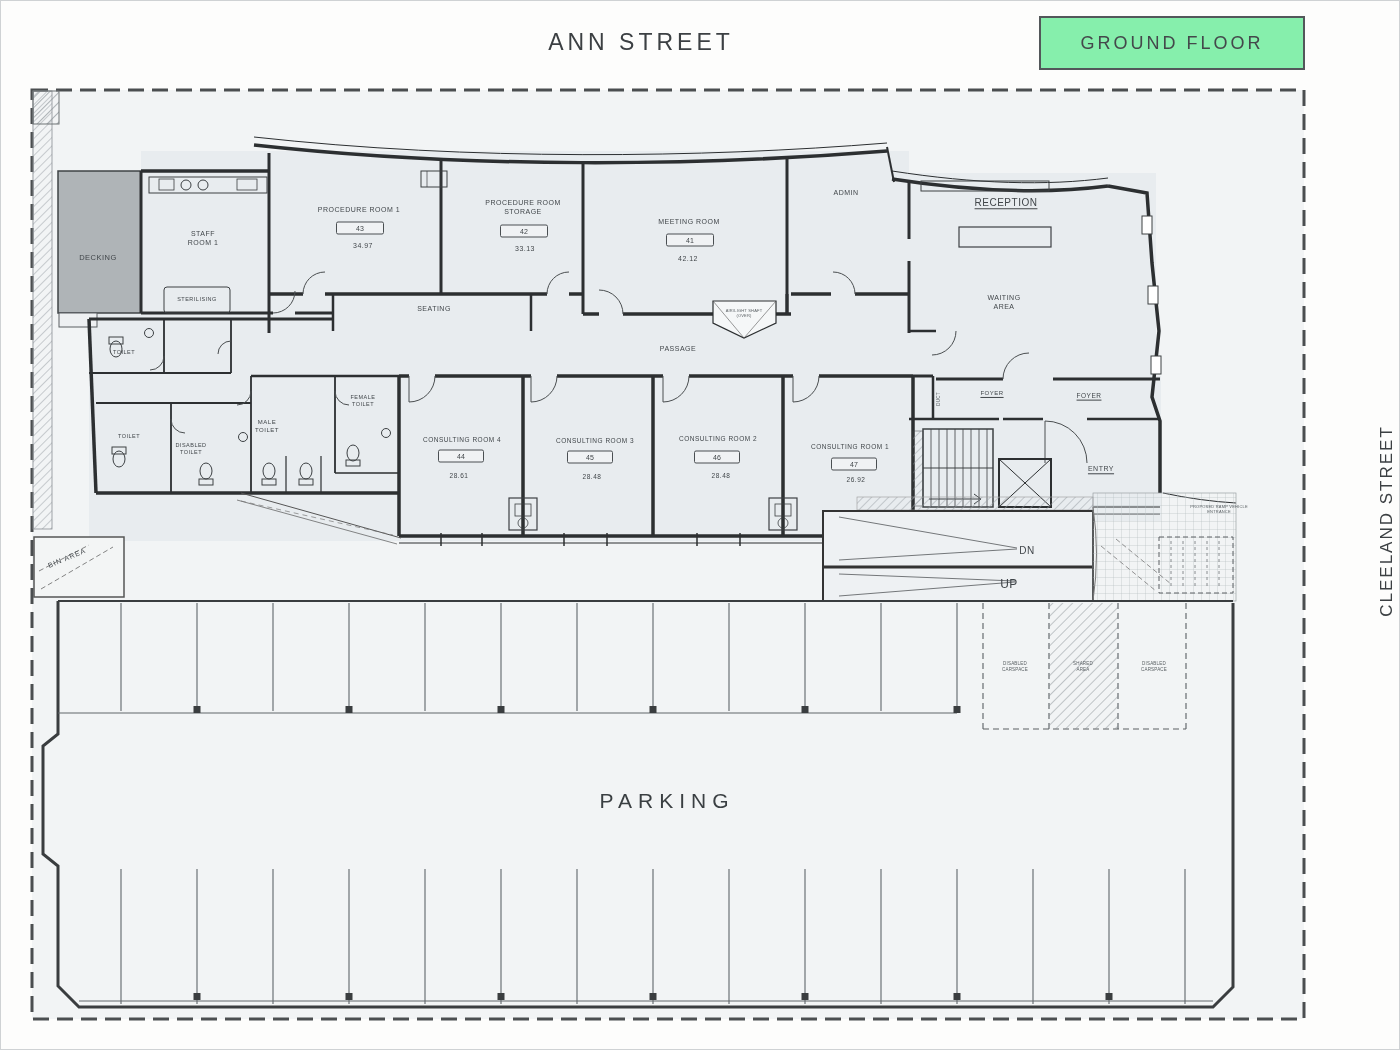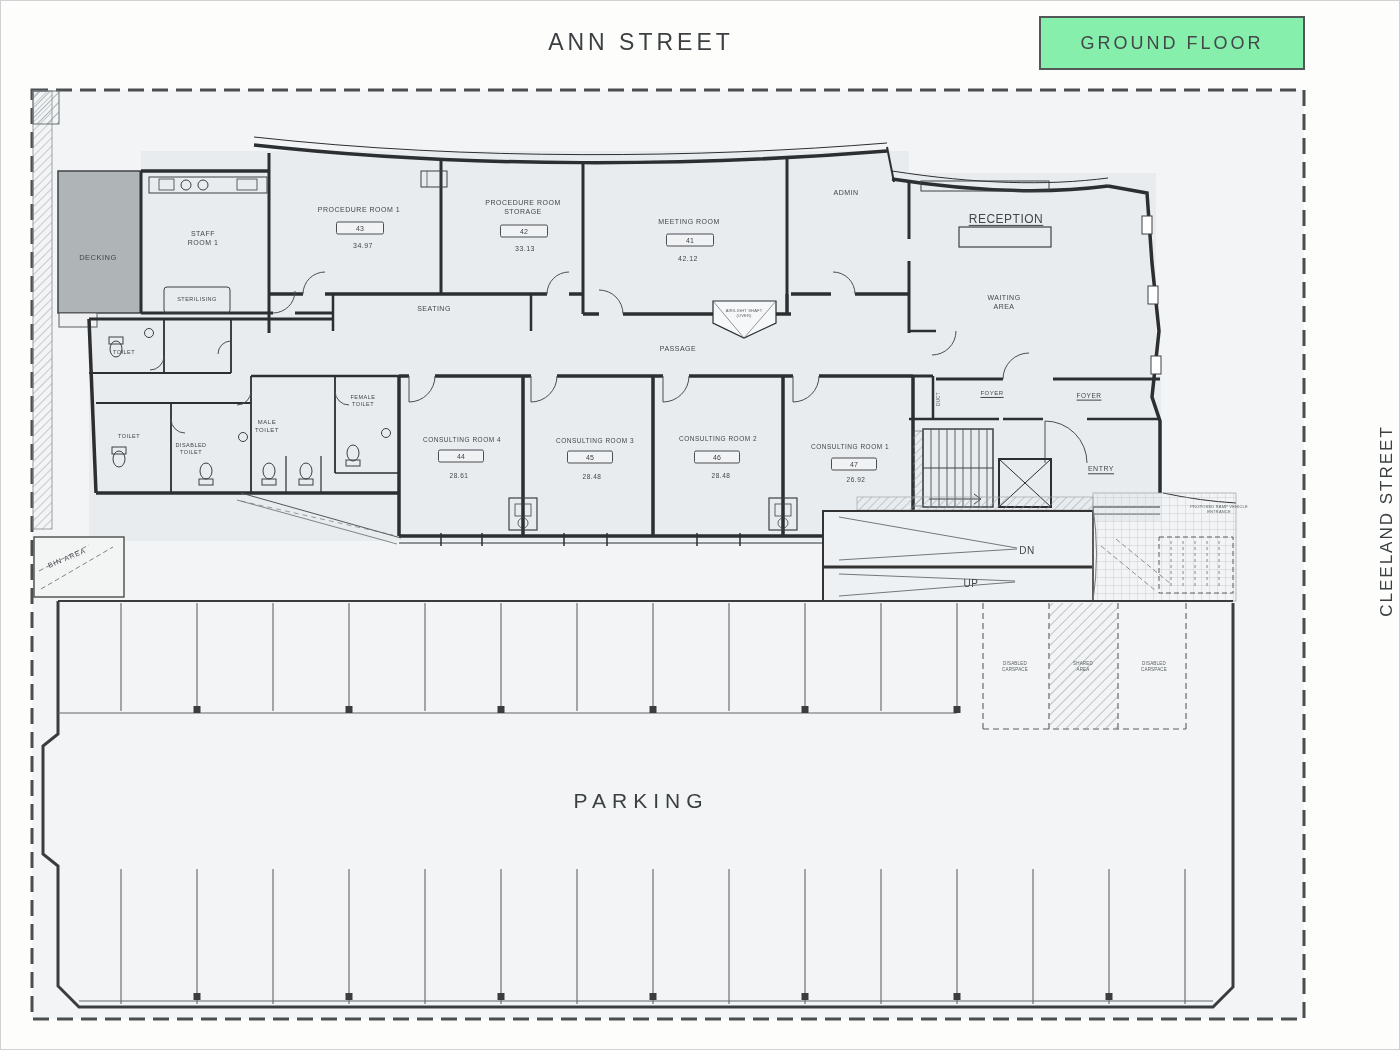--- a/index.html
+++ b/index.html
@@ -261,21 +261,21 @@
 
 <div class="lbl wrap" style="left:522px;top:206px;width:88px;">PROCEDURE ROOM STORAGE</div>
 <div class="numbox" style="left:523px;top:230px;width:46px;">42</div>
 <div class="lbl" style="left:524px;top:248px;">33.13</div>
 
 <div class="lbl" style="left:688px;top:221px;">MEETING ROOM</div>
 <div class="numbox" style="left:689px;top:239px;width:46px;">41</div>
 <div class="lbl" style="left:687px;top:258px;">42.12</div>
 
 <div class="lbl" style="left:845px;top:192px;">ADMIN</div>
-<div class="lbl und" style="left:1005px;top:218px;font-size:12px;text-align:center;">RECEPTION</div>
+<div class="lbl und" style="left:1005px;top:202px;font-size:10px;text-align:center;">RECEPTION</div>
 <div class="lbl wrap" style="left:1003px;top:301px;width:52px;">WAITING AREA</div>
 
 <div class="lbl" style="left:433px;top:308px;">SEATING</div>
 <div class="lbl" style="left:677px;top:348px;">PASSAGE</div>
 
 <div class="lbl" style="left:123px;top:352px;font-size:5.5px;">TOILET</div>
 <div class="lbl" style="left:128px;top:436px;font-size:5.5px;">TOILET</div>
 <div class="lbl wrap" style="left:190px;top:448px;width:42px;font-size:5.5px;">DISABLED TOILET</div>
 <div class="lbl wrap" style="left:266px;top:425px;width:32px;font-size:6px;">MALE TOILET</div>
 <div class="lbl wrap" style="left:362px;top:400px;width:38px;font-size:5.5px;">FEMALE TOILET</div>
@@ -295,24 +295,24 @@
 <div class="lbl" style="left:849px;top:446px;font-size:6.5px;">CONSULTING ROOM 1</div>
 <div class="numbox" style="left:853px;top:463px;width:44px;">47</div>
 <div class="lbl" style="left:855px;top:479px;font-size:6.5px;">26.92</div>
 
 <div class="lbl und" style="left:991px;top:392px;font-size:6px;">FOYER</div>
 <div class="lbl und" style="left:1088px;top:395px;font-size:6.5px;">FOYER</div>
 <div class="lbl und" style="left:1100px;top:468px;">ENTRY</div>
 <div class="lbl tiny" style="left:938px;top:398px;transform:translate(-50%,-50%) rotate(-90deg);">DUCT</div>
 
 <div class="lbl" style="left:1026px;top:550px;font-size:10px;">DN</div>
-<div class="lbl" style="left:970px;top:583px;font-size:10px;">UP</div>
+<div class="lbl" style="left:1008px;top:583px;font-size:12px;">UP</div>
 
 <div class="lbl wrap tiny" style="left:743px;top:312px;width:48px;font-size:4px;">AIR/LIGHT SHAFT (OVER)</div>
 <div class="lbl" style="left:66px;top:557px;transform:translate(-50%,-50%) rotate(-23deg);letter-spacing:1px;">BIN AREA</div>
 <div class="lbl wrap tiny" style="left:1218px;top:508px;width:60px;font-size:4px;">PROPOSED RAMP VEHICLE ENTRANCE</div>
 
-<div class="lbl parking-lbl" style="left:640px;top:800px;">PARKING</div>
+<div class="lbl parking-lbl" style="left:666px;top:800px;">PARKING</div>
 <div class="lbl wrap tiny" style="left:1014px;top:666px;width:40px;">DISABLED CARSPACE</div>
 <div class="lbl wrap tiny" style="left:1082px;top:666px;width:34px;">SHARED AREA</div>
 <div class="lbl wrap tiny" style="left:1153px;top:666px;width:40px;">DISABLED CARSPACE</div>
 
 </div>
 
 </body></html>

